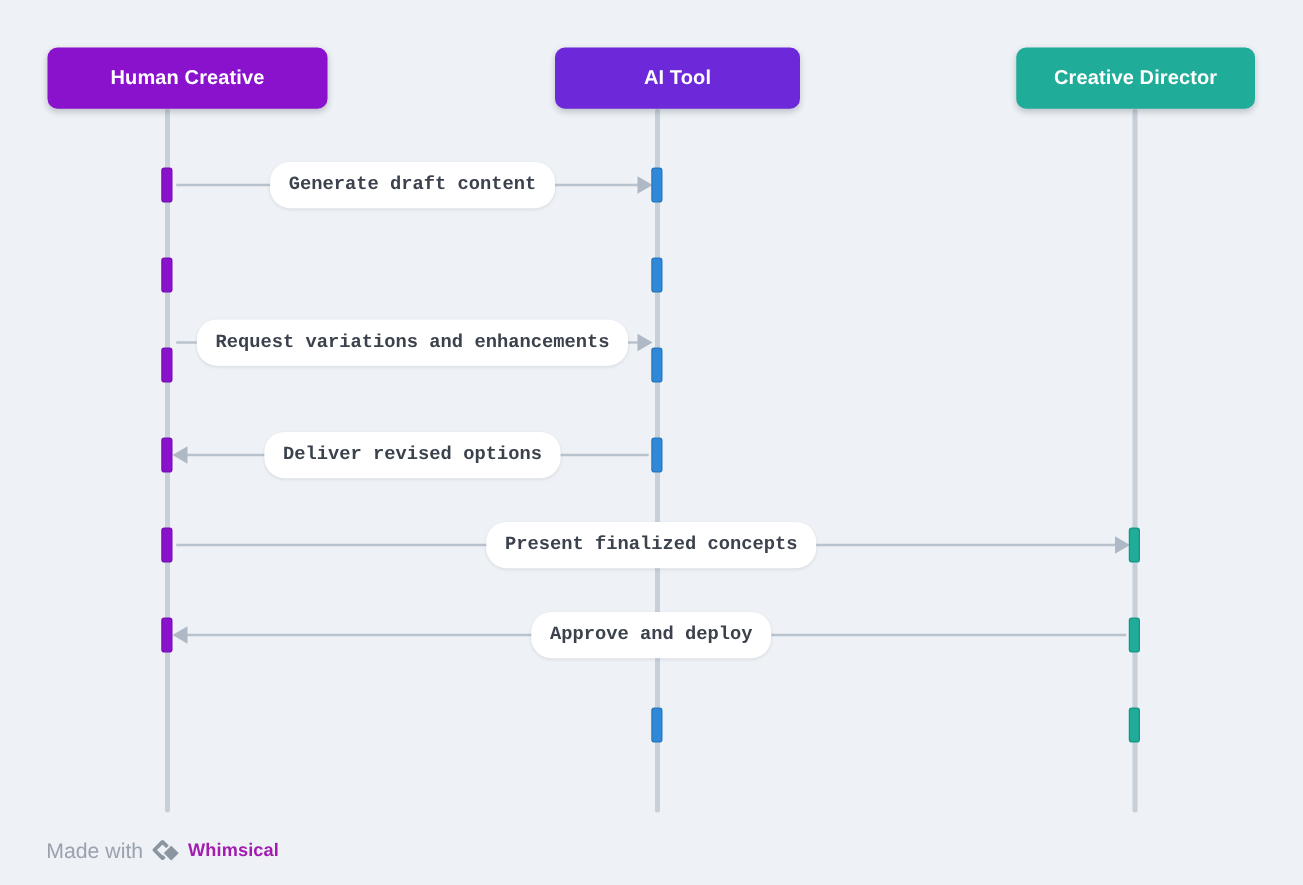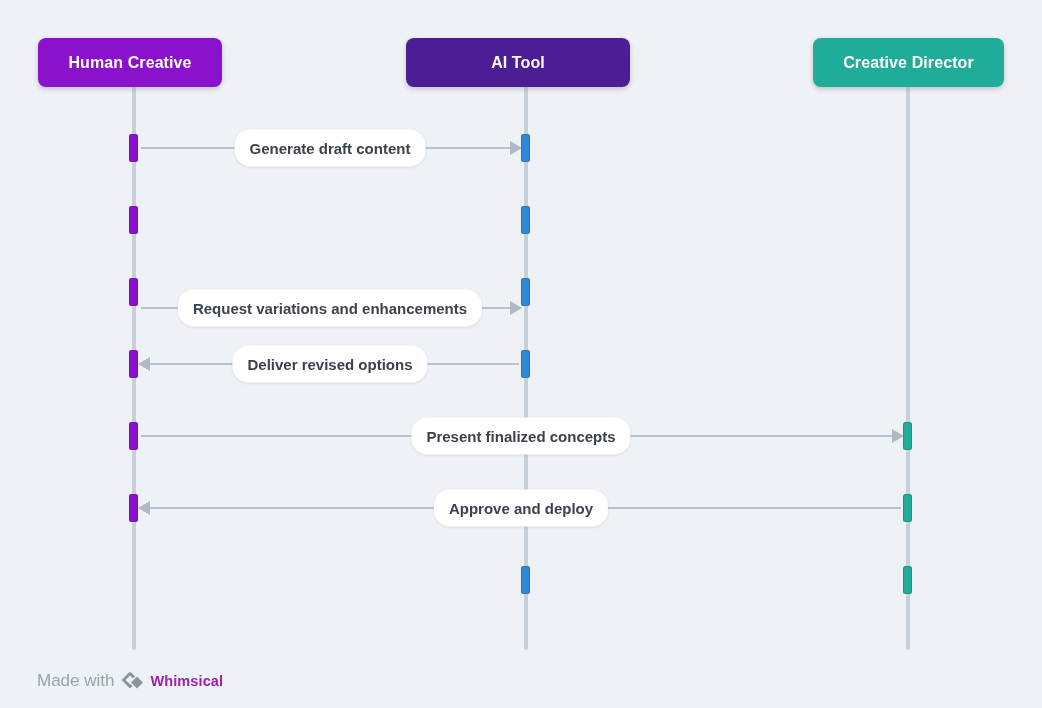--- a/index.html
+++ b/index.html
@@ -20,22 +20,22 @@
     border-radius: 8px;
     display: flex;
     align-items: center;
     justify-content: center;
     color: #ffffff;
     font-size: 16px;
     font-weight: 700;
     box-shadow: 0 2px 5px rgba(20, 30, 50, 0.22);
     letter-spacing: 0.1px;
   }
-  .actor.human { left: 38px;  width: 184px; background: #8a12cd; }
-  .actor.ai    { left: 406px; width: 224px; background: #4c1d95; }
+  .actor.human { left: 38px;  width: 224px; background: #8a12cd; }
+  .actor.ai    { left: 444px; width: 196px; background: #6d28d9; }
   .actor.cd    { left: 813px; width: 191px; background: #1fac99; }
 
   
   .lifeline {
     position: absolute;
     top: 87px;
     width: 4px;
     height: 563px;
     background: #c7cfd9;
     border-radius: 2px;
@@ -63,20 +63,21 @@
     left: 50%; top: 50%;
     transform: translate(-50%, -50%);
     background: #ffffff;
     border-radius: 16px;
     padding: 10px 15px;
     font-size: 15px;
     font-weight: 700;
     color: #3b424d;
     white-space: nowrap;
     box-shadow: 0 1px 3px rgba(16, 35, 61, 0.10);
+    font-family: Liberation Mono, monospace;
   }
 
   
   .bar {
     position: absolute;
     width: 9px; height: 28px;
     border-radius: 2.5px;
     box-shadow: inset 0 0 0 1px rgba(0,0,0,0.14);
   }
   .c-purple { background: #8a12cd; }
@@ -125,21 +126,21 @@
     <span>Creative Director</span>
   </div>
 
   <div class="msg" style="left:139px;top:130px;width:382px">
     <div class="line"></div>
     <div class="arrow right"></div>
     <div class="label">Generate draft content</div>
   </div>
 
 
-  <div class="msg" style="left:139px;top:290px;width:382px">
+  <div class="msg" style="left:139px;top:256px;width:382px">
     <div class="line"></div>
     <div class="arrow right"></div>
     <div class="label">Request variations and enhancements</div>
   </div>
 
   <div class="msg" style="left:139px;top:346px;width:382px">
     <div class="line"></div>
     <div class="arrow left"></div>
     <div class="label">Deliver revised options</div>
   </div>

